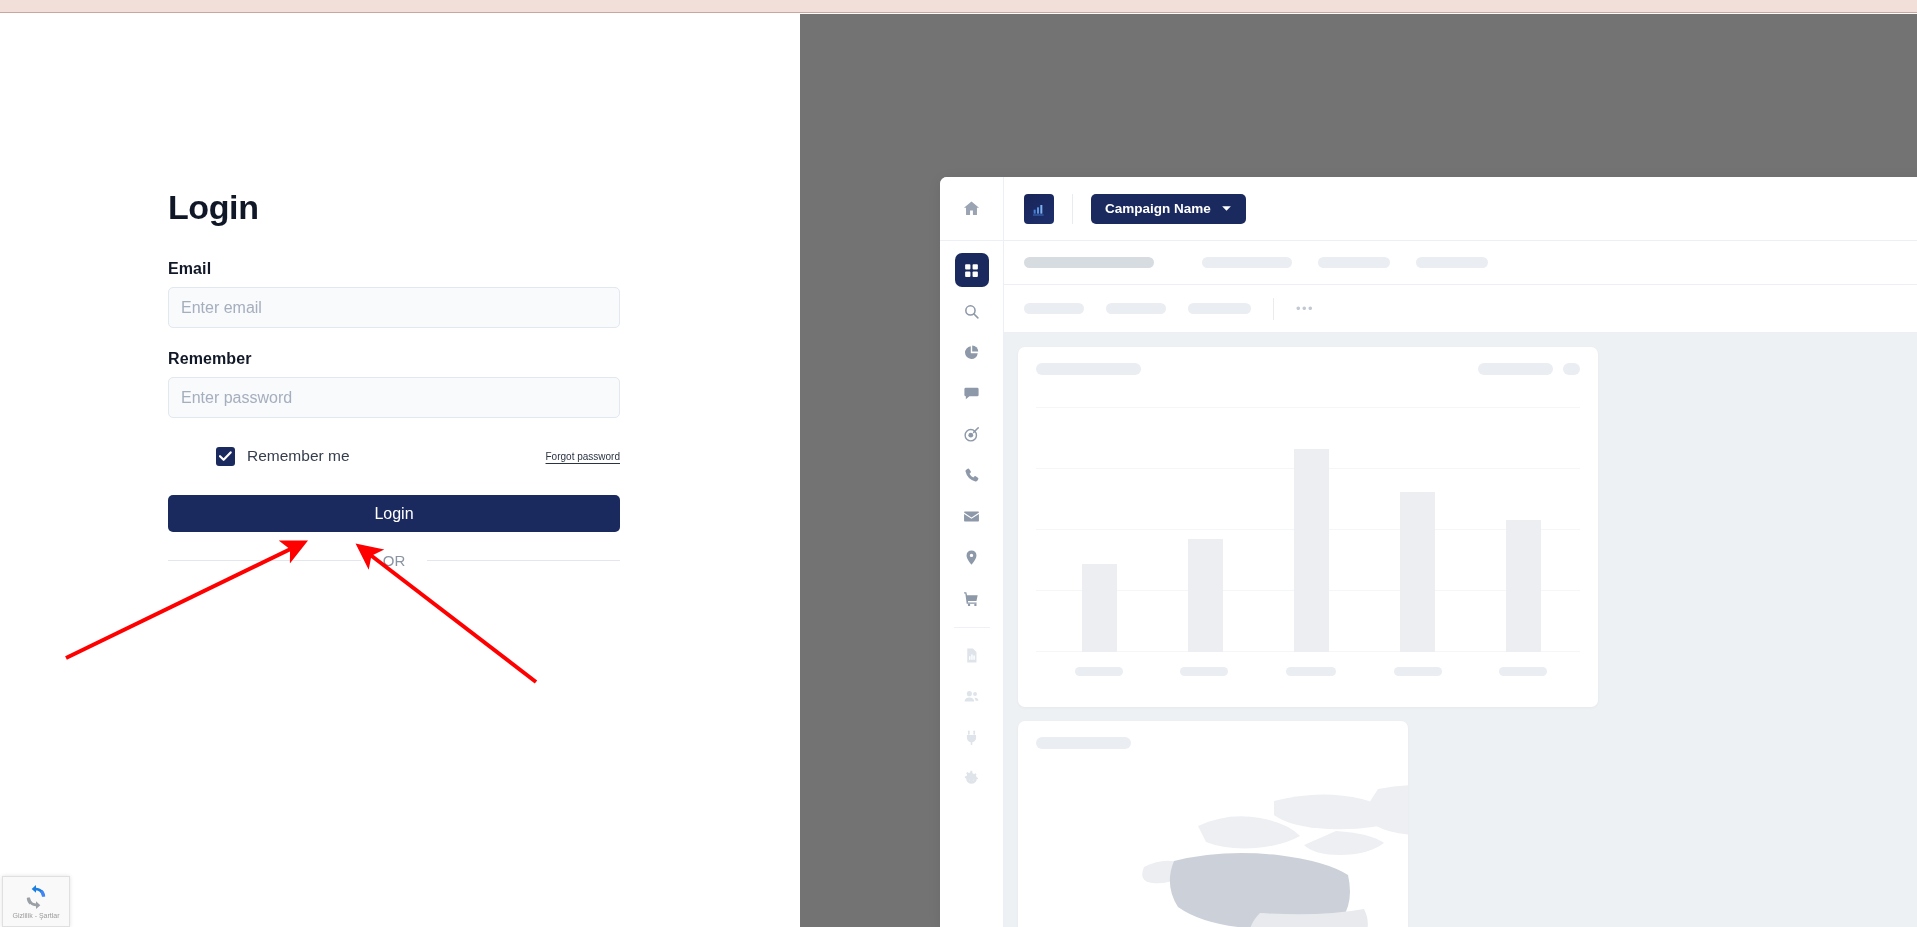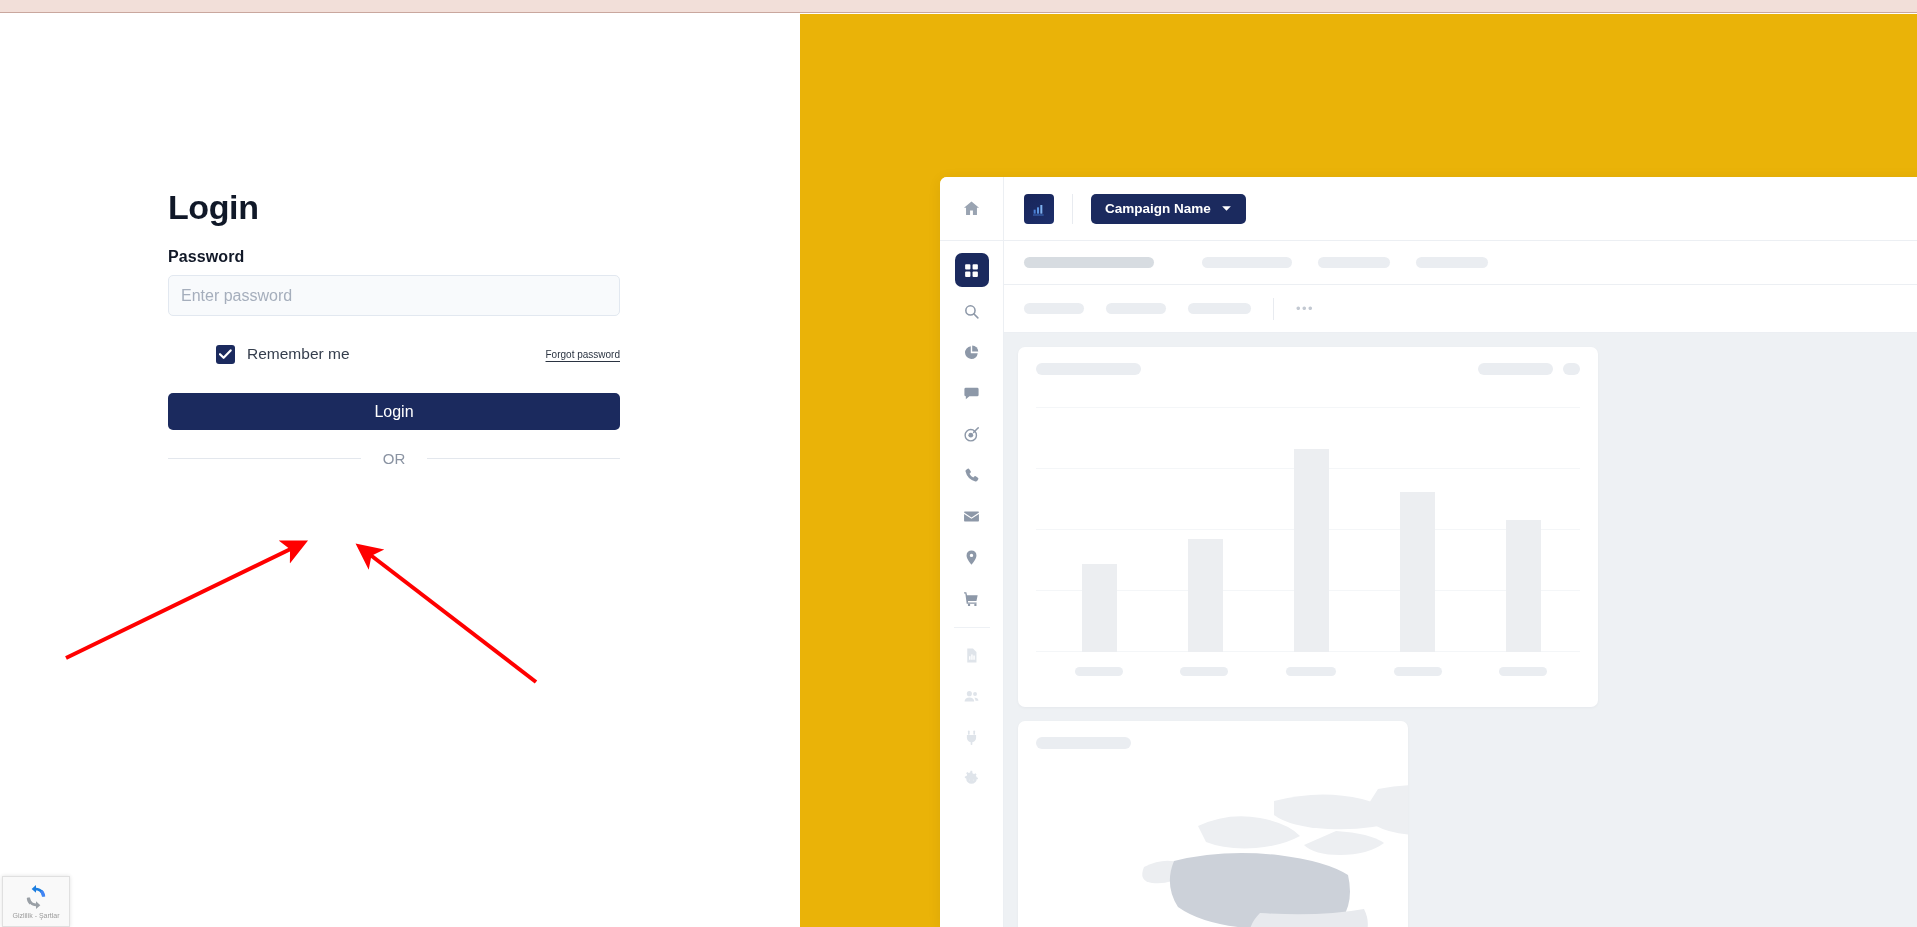--- a/index.html
+++ b/index.html
@@ -88,21 +88,21 @@
     position: absolute; left: 2px; top: 876px; width: 68px; height: 51px;
     background: #f9f9f9; border: 1px solid #e0e0e0;
     box-shadow: 0 0 4px rgba(0,0,0,0.12);
     display: flex; flex-direction: column; align-items: center; justify-content: center;
   }
   .recaptcha-text { font-size: 7px; color: #9b9b9b; margin-top: 2px; white-space: nowrap; }
 
   
   .mock-pane {
     position: absolute; left: 800px; top: 14px; width: 1117px; height: 913px;
-    background: #eab308;
+    background: #737373;
     text-align: center;
   }
   .mock-window {
     position: absolute; left: 140px; top: 163px; width: 1000px; height: 750px;
     background: #ffffff; border-radius: 7px 0 0 0;
     box-shadow: 0 2px 14px rgba(16,24,40,0.07);
     overflow: hidden;
   }
   .mock-sidebar {
     position: absolute; left: 0; top: 0; width: 64px; height: 750px;
@@ -194,23 +194,27 @@
 
 <div class="screen">
 
   <div class="top-band"></div>
 
   <div class="login-pane">
     <div class="login-inner">
 
       <div class="login-title">Login</div>
 
+      <div class="field-group">
+        <div class="field-label">Email</div>
+        <input class="field-input" type="text" placeholder="Enter email" style="">
+      </div>
 
       <div class="field-group pw-group">
-        <div class="field-label">Password</div>
+        <div class="field-label">Remember</div>
         <input class="field-input" type="password" placeholder="Enter password" style="">
       </div>
 
       <div class="row-remember">
         <div class="remember-left">
           <div class="checkbox">
             <svg width="13" height="11" viewBox="0 0 13 11">
               <path d="M1 5.2 L4.6 8.8 L11.6 1.4" stroke="#ffffff" stroke-width="2.2" fill="none" stroke-linecap="round" stroke-linejoin="round"></path>
             </svg>
           </div>

